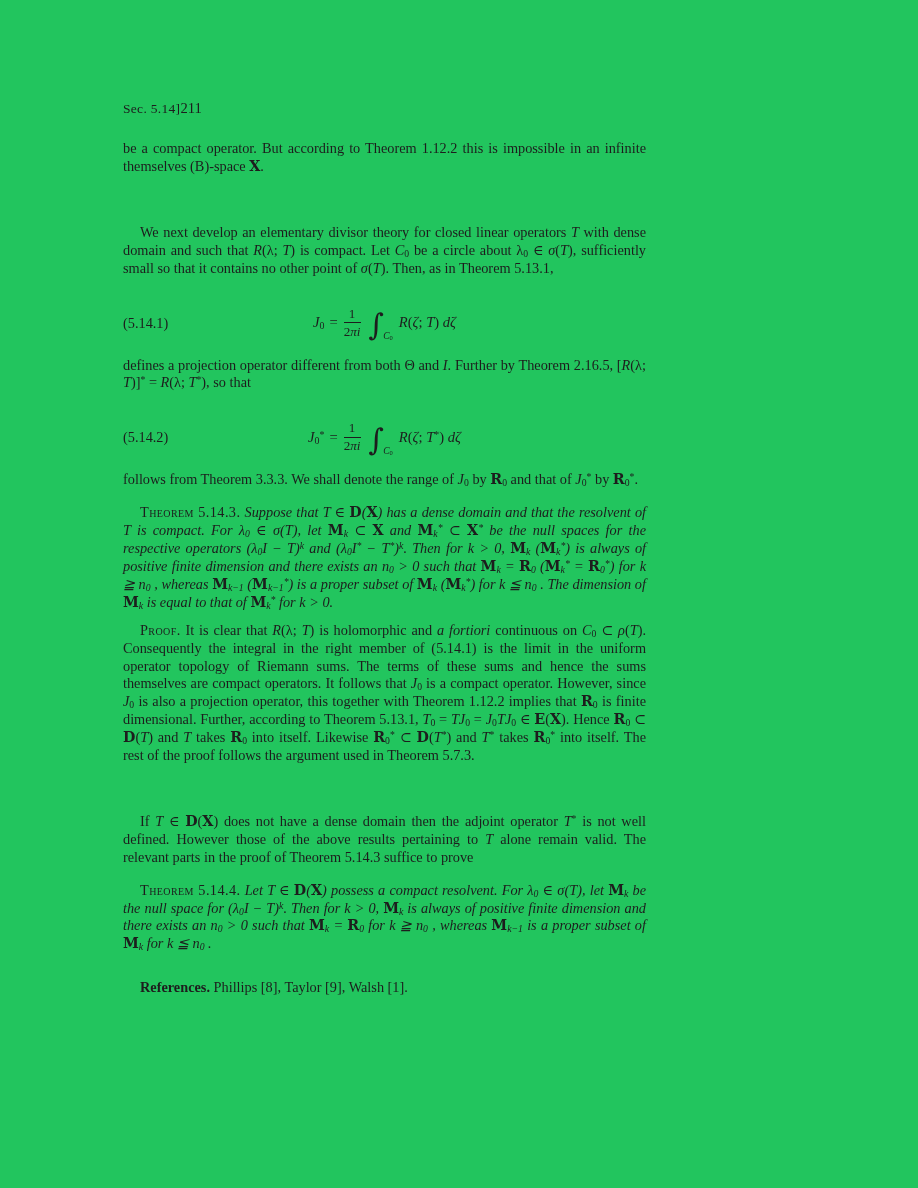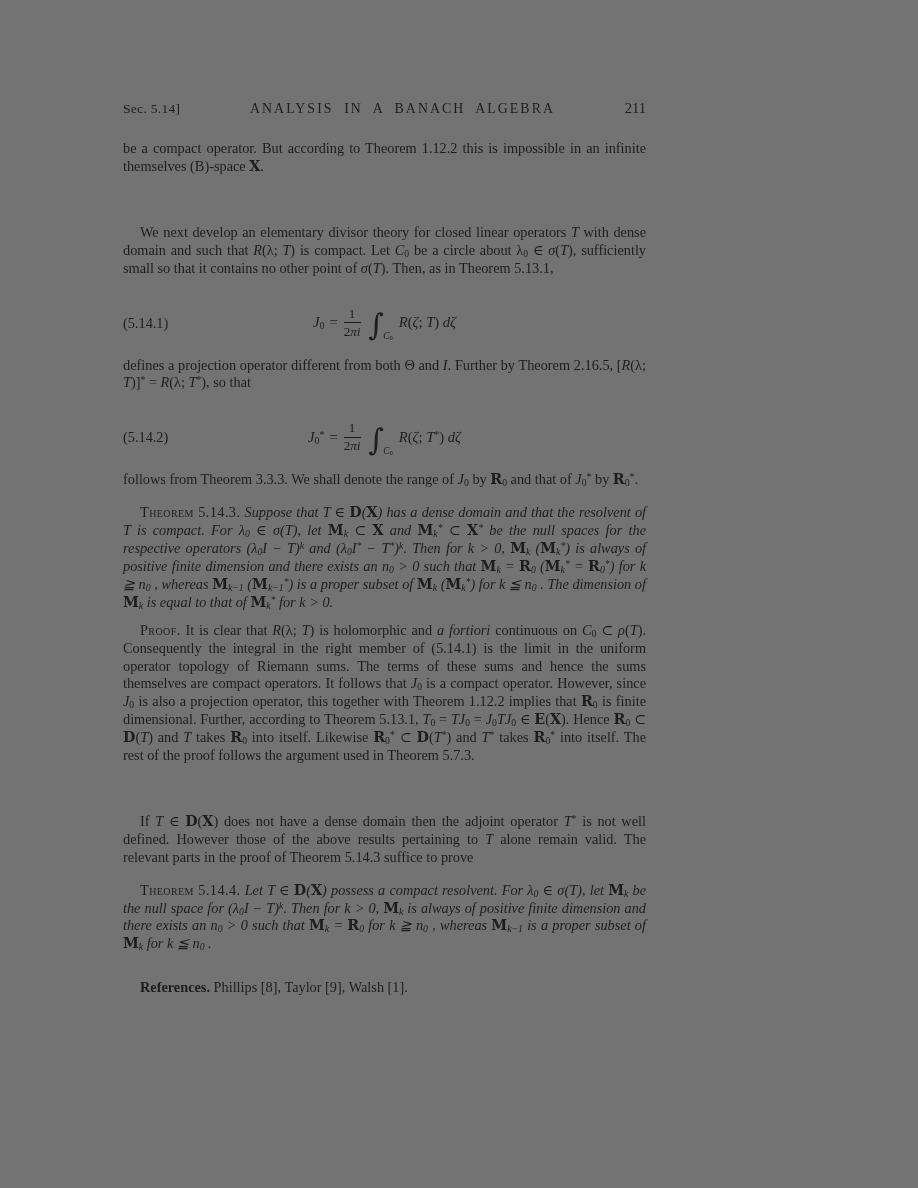--- a/index.html
+++ b/index.html
@@ -4,21 +4,21 @@
 <style>
   html, body {
     margin: 0;
     padding: 0;
     background: #ffffff;
   }
   .page {
     position: relative;
     width: 918px;
     height: 1188px;
-    background: #737373;
+    background: #22c55e;
     color: #1d1d1d;
     font-family: "Liberation Serif", "DejaVu Serif", serif;
     overflow: hidden;
   }
   .column {
     position: absolute;
     left: 123px;
     top: 100px;
     width: 523px;
   }
@@ -131,21 +131,20 @@
   .integrand { white-space: nowrap; }
 </style>
 </head>
 <body>
 
 <div class="page">
   <div class="column">
 
     <div class="pagehead">
       <span class="sec">Sec. 5.14]</span>
-      <span class="runtitle">ANALYSIS IN A BANACH ALGEBRA</span>
       <span class="pageno">211</span>
     </div>
 
     <p><span>be a compact operator. But according to Theorem 1.12.2 this is impossible in an infinite themselves (B)-space </span><span class="seg-frak">X</span><span>.</span></p>
     <p class="ind"><span>We next develop an elementary divisor theory for closed linear operators </span><span class="seg-i">T</span><span> with dense domain and such that </span><span class="seg-i">R</span><span>(λ; </span><span class="seg-i">T</span><span>) is compact. Let </span><span class="seg-i">C</span><span class="seg-sub">0</span><span> be a circle about λ</span><span class="seg-sub">0</span><span> ∈ </span><span class="seg-i">σ</span><span>(</span><span class="seg-i">T</span><span>), sufficiently small so that it contains no other point of </span><span class="seg-i">σ</span><span>(</span><span class="seg-i">T</span><span>). Then, as in Theorem 5.13.1,</span></p>
 
     <div class="eqrow">
       <span class="eqlabel">(5.14.1)</span>
       <span class="eqbody">
         <span class="lhs"><span class="seg-i">J</span><span class="seg-sub">0</span></span>

